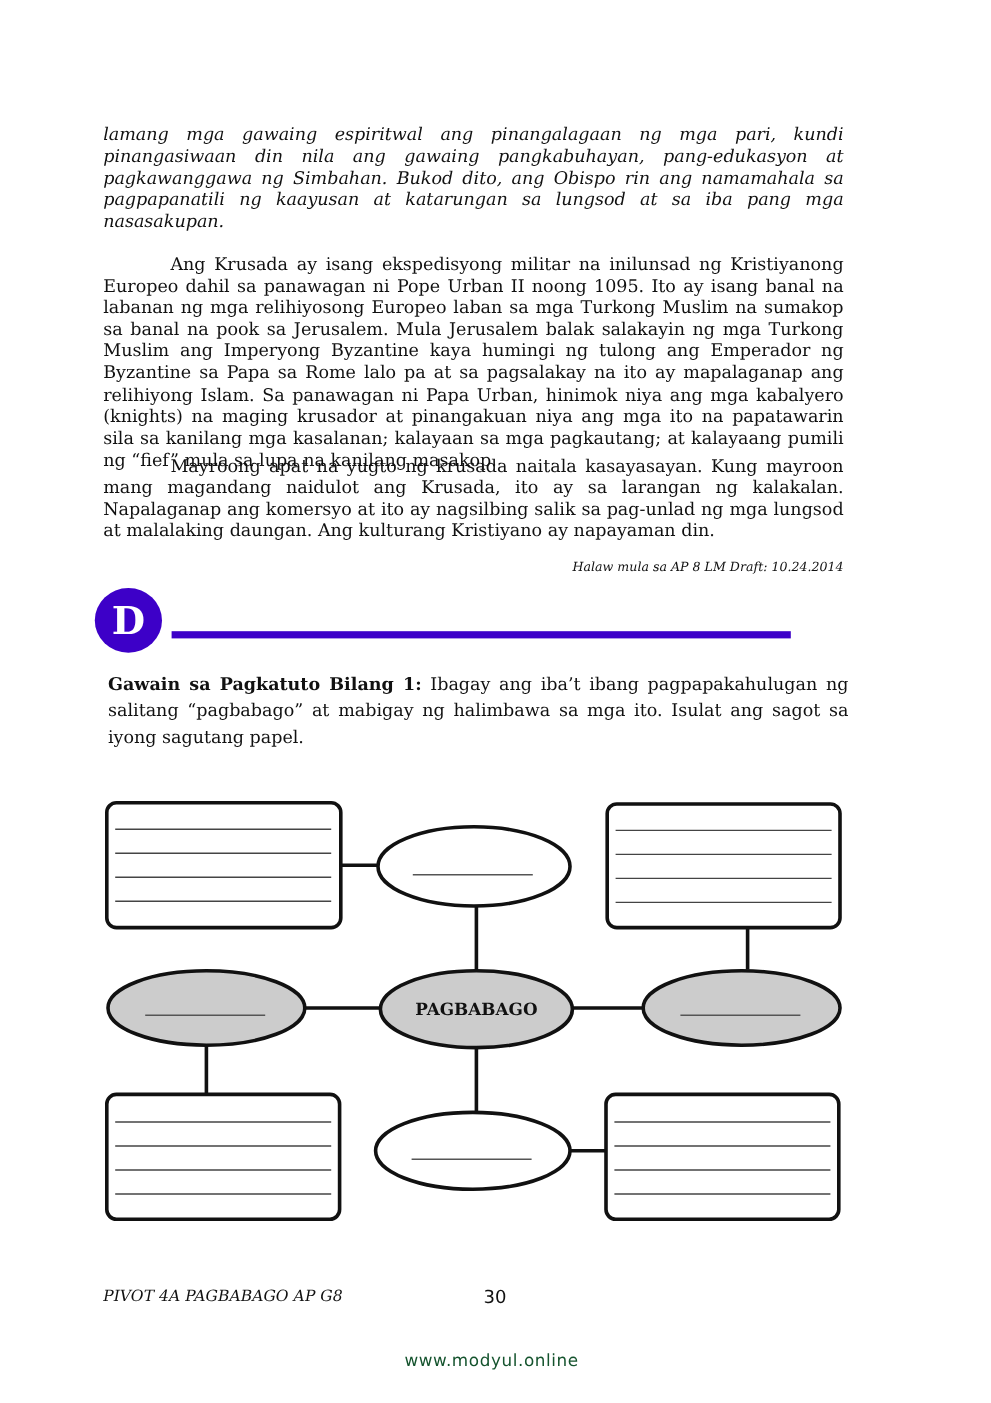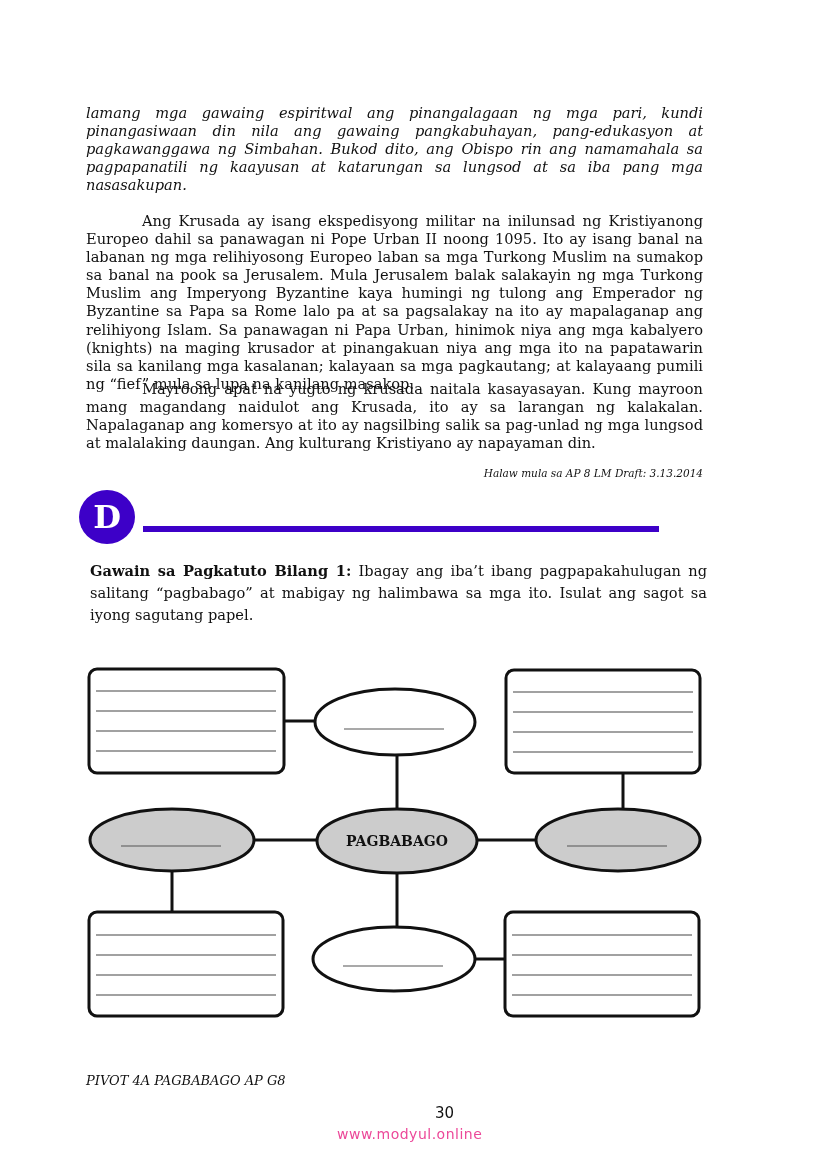--- a/index.html
+++ b/index.html
@@ -6,32 +6,32 @@
   body { width: 826px; height: 1169px; position: relative; overflow: hidden; font-family: "DejaVu Serif", serif; color: #111; }
   .para { position: absolute; left: 86px; width: 617px; font-size: 14.6px; line-height: 18.1px; text-align: justify; margin: 0; }
   .para.indent { text-indent: 56px; }
   .citation { position: absolute; right: 123px; top: 467px; font-size: 10.5px; font-style: italic; }
   .d-badge { position: absolute; left: 79px; top: 490px; width: 56px; height: 54px; border-radius: 50%; background: #3d00c8; color: #fff; font-weight: bold; font-size: 32px; display: flex; align-items: center; justify-content: center; font-family: "DejaVu Serif", serif; }
   .d-line { position: absolute; left: 143px; top: 526px; width: 516px; height: 6px; background: #3d00c8; }
   .activity { position: absolute; left: 86px; top: 556px; width: 617px; font-size: 14.6px; line-height: 22px; text-align: justify; margin: 4px; }
   .activity b { font-weight: bold; }
   .diagram { position: absolute; left: 0; top: 0; width: 826px; height: 1169px; }
   .footer-left { position: absolute; left: 86px; top: 1073px; font-size: 13px; font-style: italic; }
-  .footer-page { position: absolute; left: 403px; top: 1104px; font-size: 15px; font-family: "DejaVu Sans", sans-serif; margin-left: 32px; }
-  .watermark-url { position: absolute; left: 337px; top: 1126px; font-size: 14px; color: #ec4899; font-family: "DejaVu Sans", sans-serif; letter-spacing: 0.5px; }
+  .footer-page { position: absolute; left: 403px; top: 1072px; font-size: 15px; font-family: "DejaVu Sans", sans-serif; }
+  .watermark-url { position: absolute; left: 337px; top: 1126px; font-size: 14px; color: #14532d; font-family: "DejaVu Sans", sans-serif; letter-spacing: 0.5px; }
   .center-label { font-weight: bold; font-size: 14px; font-family: "DejaVu Serif", serif; }
 </style>
 </head>
 <body>
 
 <p class="para" style="top:104px;font-style:italic;">lamang mga gawaing espiritwal ang pinangalagaan ng mga pari, kundi pinangasiwaan din nila ang gawaing pangkabuhayan, pang-edukasyon at pagkawanggawa ng Simbahan. Bukod dito, ang Obispo rin ang namamahala sa pagpapanatili ng kaayusan at katarungan sa lungsod at sa iba pang mga nasasakupan.</p>
 <p class="para indent" style="top:212px;">Ang Krusada ay isang ekspedisyong militar na inilunsad ng Kristiyanong Europeo dahil sa panawagan ni Pope Urban II noong 1095. Ito ay isang banal na labanan ng mga relihiyosong Europeo laban sa mga Turkong Muslim na sumakop sa banal na pook sa Jerusalem. Mula Jerusalem balak salakayin ng mga Turkong Muslim ang Imperyong Byzantine kaya humingi ng tulong ang Emperador ng Byzantine sa Papa sa Rome lalo pa at sa pagsalakay na ito ay mapalaganap ang relihiyong Islam. Sa panawagan ni Papa Urban, hinimok niya ang mga kabalyero (knights) na maging krusador at pinangakuan niya ang mga ito na papatawarin sila sa kanilang mga kasalanan; kalayaan sa mga pagkautang; at kalayaang pumili ng “fief” mula sa lupa na kanilang masakop.</p>
 <p class="para indent" style="top:380px;">Mayroong apat na yugto ng krusada naitala kasayasayan. Kung mayroon mang magandang naidulot ang Krusada, ito ay sa larangan ng  kalakalan. Napalaganap ang komersyo at ito ay nagsilbing salik sa pag-unlad ng mga lungsod at malalaking daungan. Ang kulturang Kristiyano ay napayaman din.</p>
 
-<div class="citation">Halaw mula sa AP 8 LM Draft: 3.13.2014</div>
+<div class="citation">Halaw mula sa AP 8 LM Draft: 10.24.2014</div>
 
 <div class="d-badge">D</div>
 <div class="d-line"></div>
 
 <p class="activity"><b>Gawain sa Pagkatuto Bilang 1:</b><span> Ibagay ang iba’t ibang pagpapakahulugan ng salitang “pagbabago” at mabigay ng halimbawa sa mga ito. Isulat ang  sagot sa iyong sagutang papel.</span></p>
 
 <svg class="diagram" viewBox="0 0 826 1169" xmlns="http://www.w3.org/2000/svg">
   <g stroke="#111" stroke-width="3" fill="none">
 
     <line x1="284" y1="721" x2="316" y2="721"></line>

